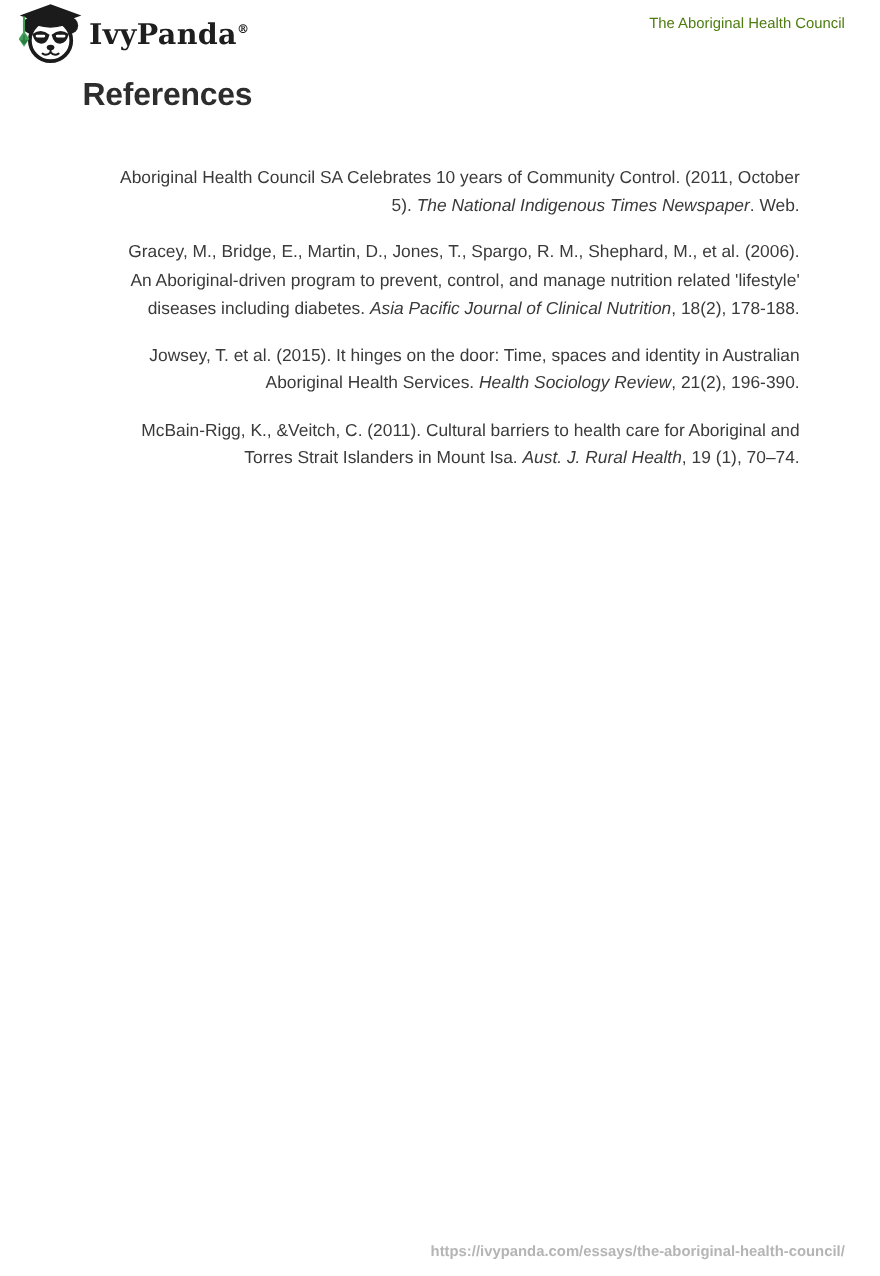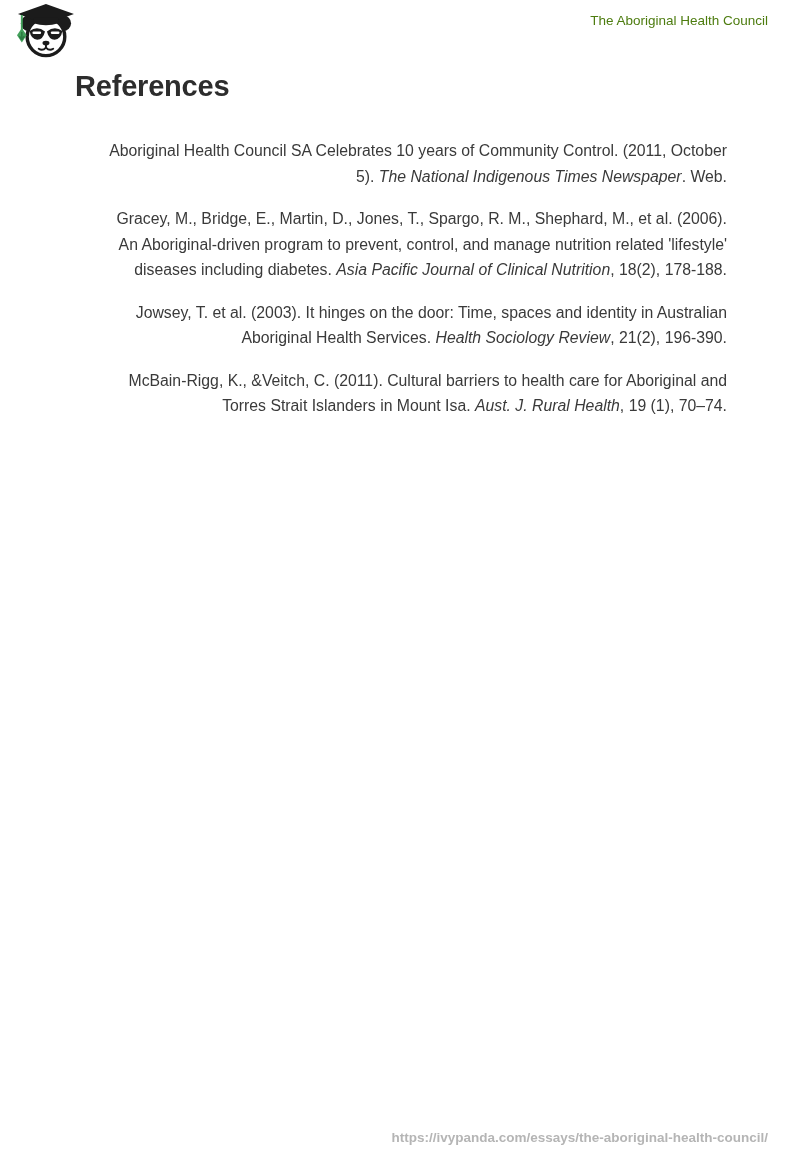--- a/index.html
+++ b/index.html
@@ -61,21 +61,21 @@
   }
 
   
   main {
     position: absolute;
     left: 75px;
     top: 70px;
     width: 652px;
   }
   h1.page-title {
-    margin: 0 0 35px 0;
+    margin: 0 0 46px 0;
     font-size: 29px;
     font-weight: 700;
     color: #2d2d2d;
     letter-spacing: -0.2px;
     line-height: 1.15;
   }
   p.ref {
     margin: 0 0 17px 0;
     font-size: 15.8px;
     line-height: 25.5px;
@@ -127,27 +127,28 @@
 
         <path d="M33 1 L62 11.5 L33 22 L4 11.5 Z" fill="#1b1b1b"></path>
         <path d="M20 15 L46 15 L46 21 Q33 25 20 21 Z" fill="#1b1b1b"></path>
 
         <path d="M8 12.5 L8 28" stroke="#43a05b" stroke-width="2" fill="none"></path>
 
         <path d="M8 26 L13 33.5 L8 41 L3 33.5 Z" fill="#43a05b"></path>
         <path d="M8 30 L8 38 M8 38 L5.5 34.5 M8 38 L10.5 34.5" stroke="#2d7b43" stroke-width="1.6" fill="none"></path>
       </svg>
     </span>
+    <span class="brand-text"><span>IvyPanda</span><sup>®</sup></span>
   </a>
   <div class="doc-title">The Aboriginal Health Council</div>
 </header>
 
 <main>
   <h1 class="page-title">References</h1>
   <div id="references">
       <p class="ref"><span>Aboriginal Health Council SA Celebrates 10 years of Community Control. (2011, October 5). </span><em>The National Indigenous Times Newspaper</em><span>. Web.</span></p>
       <p class="ref"><span>Gracey, M., Bridge, E., Martin, D., Jones, T., Spargo, R. M., Shephard, M., et al. (2006). An Aboriginal-driven program to prevent, control, and manage nutrition related 'lifestyle' diseases including diabetes. </span><em>Asia Pacific Journal of Clinical Nutrition</em><span>, 18(2), 178-188.</span></p>
-      <p class="ref"><span>Jowsey, T. et al. (2003). It hinges on the door: Time, spaces and identity in Australian Aboriginal Health Services. </span><em>Health Sociology Review</em><span>, 21(2), 196-390.</span></p>
+      <p class="ref"><span>Jowsey, T. et al. (2015). It hinges on the door: Time, spaces and identity in Australian Aboriginal Health Services. </span><em>Health Sociology Review</em><span>, 21(2), 196-390.</span></p>
       <p class="ref"><span>McBain-Rigg, K., &amp;Veitch, C. (2011). Cultural barriers to health care for Aboriginal and Torres Strait Islanders in Mount Isa. </span><em>Aust. J. Rural Health</em><span>, 19 (1), 70–74.</span></p>
     </div>
 </main>
 
 <a class="footer-url">https://ivypanda.com/essays/the-aboriginal-health-council/</a>
 
 </body></html>

